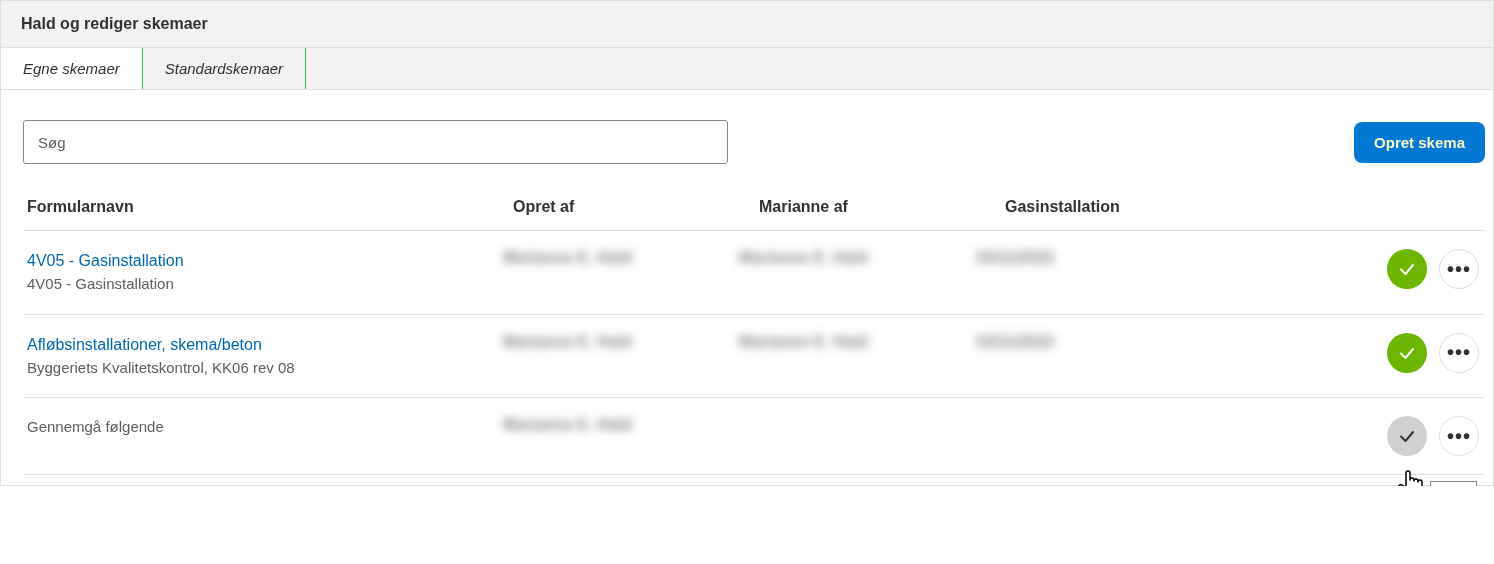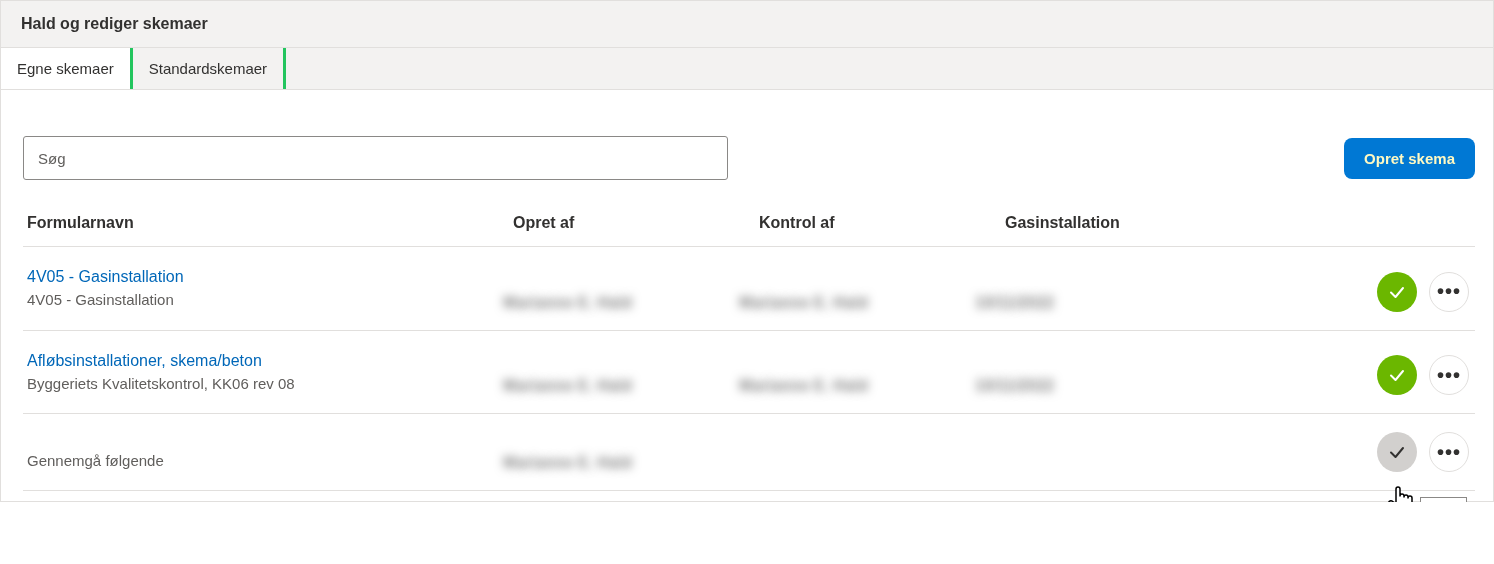--- a/index.html
+++ b/index.html
@@ -24,32 +24,32 @@
     font-size: 16px;
     font-weight: 600;
     color: #323130;
   }
   .tabs {
     display: flex;
     background: #f3f2f1;
     border-bottom: 1px solid #e1dfdd;
   }
   .tab {
-    padding: 12px 16px;
-    font-size: 15px;
-    color: #323130;
-    cursor: pointer;
-    border-right: 3px solid #22c55e;
+    padding: 12px 22px;
+    font-size: 15px;
+    color: #323130;
+    cursor: pointer;
+    border-right: 1px solid #22c55e;
+    font-style: italic;
   }
   .tab.active {
     background: #ffffff;
   }
   .content {
-    padding: 30px 18px 10px 22px;
-    margin-top: 16px;
+    padding: 30px 8px 10px 22px;
   }
   .toolbar {
     display: flex;
     justify-content: space-between;
     align-items: center;
     margin-bottom: 34px;
   }
   .search-input {
     width: 705px;
     height: 44px;
@@ -83,21 +83,21 @@
     font-size: 16px;
     gap: 10px;
   }
   .col-name   { width: 480px; padding-left: 4px;}
   .col-creator{ width: 236px; }
   .col-pub    { width: 236px; }
   .col-date   { width: 300px; }
   .col-actions{ flex: 1; display: flex; justify-content: flex-end; align-items: center; gap: 12px; padding-right: 6px;}
   .row {
     display: flex;
-    align-items: flex-end;
+    align-items: flex-start;
     border-bottom: 1px solid #e1dfdd;
     padding: 18px 0;
     position: relative;
   }
   .link {
     color: #0067b8;
     font-size: 16px;
     text-decoration: none;
     cursor: pointer;
     display: block;
@@ -183,21 +183,21 @@
     <div class="toolbar">
       <input class="search-input" type="text" placeholder="Søg" style="">
       <button class="primary-btn">Opret skema</button>
     </div>
 
     <div class="table">
 
       <div class="thead">
         <div class="col-name">Formularnavn</div>
         <div class="col-creator">Opret af</div>
-        <div class="col-pub">Kontrol af</div>
+        <div class="col-pub">Marianne af</div>
         <div class="col-date">Gasinstallation</div>
         <div class="col-actions"></div>
       </div>
 
       <div class="row">
         <div class="col-name">
           <a class="link">4V05 - Gasinstallation</a>
           <div class="subtext">4V05 - Gasinstallation</div>
         </div>
         <div class="col-creator"><span class="blurred">Marianne E. Hald</span></div>

